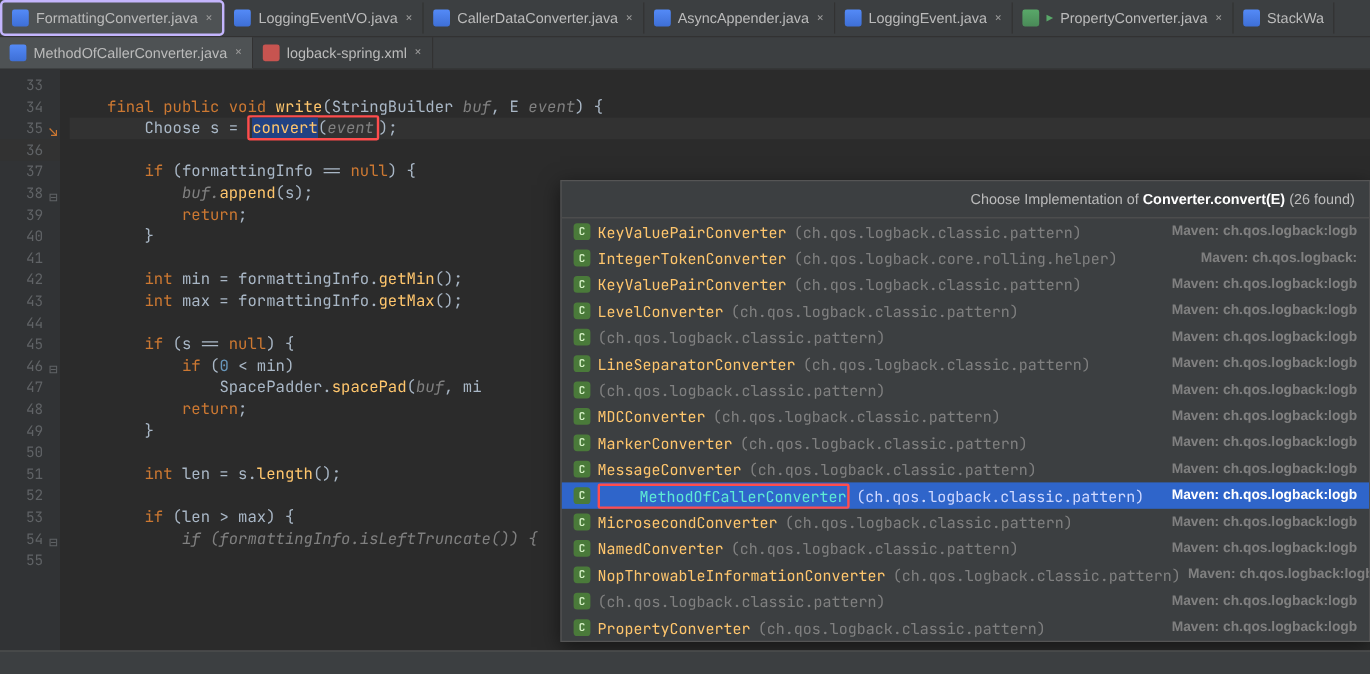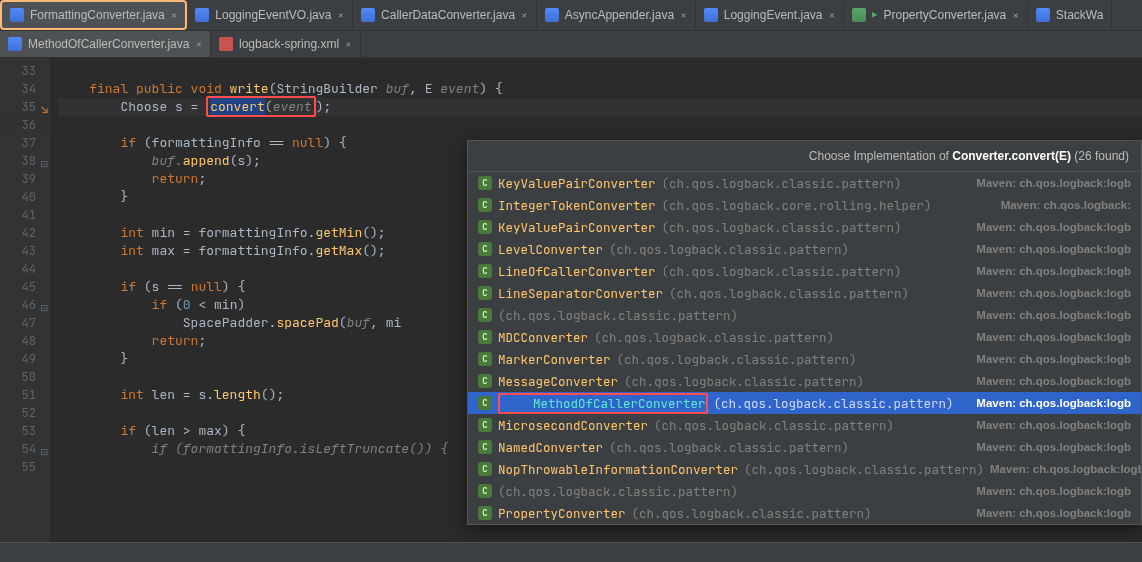--- a/index.html
+++ b/index.html
@@ -3,34 +3,34 @@
 <meta charset="utf-8">
 <style>
 * { margin:0; padding:0; box-sizing:border-box; }
 body { background:#2b2b2b; font-family:"JetBrains Mono","Consolas",monospace; font-size:13px; color:#a9b7c6; overflow:hidden; width:1142px; height:562px; }
 .tabs { background:#3c3f41; display:flex; flex-wrap:wrap; align-items:center; border-bottom:1px solid #323232; }
 .tab { display:flex; align-items:center; padding:6px 8px; gap:6px; cursor:pointer; border-right:1px solid #323232; white-space:nowrap; }
 .tab.active { background:#4e5254; }
 .tab-label { color:#bbbbbb; font-size:12px; font-family:"Segoe UI",sans-serif; }
 .tab-icon { width:14px; height:14px; display:flex; align-items:center; justify-content:center; }
 .close-x { color:#999; font-size:11px; }
-.highlight-box { border:2px solid #fdba74; border-radius:4px;text-align:center; }
+.highlight-box { border:2px solid #c4b5fd; border-radius:4px;text-align:center; }
 .editor { display:flex; height:calc(100% - 56px); position:relative; }
 .gutter { width:50px; background:#313335; text-align:right; color:#606366; padding-top:4px; }
 .gutter .ln { height:18px; line-height:18px; padding-right:14px; font-size:12px; position:relative; }
 .gutter .mark { position:absolute; right:2px; top:3px; width:10px; height:10px; }
 .code { flex:1; padding-top:4px; padding-left:8px; position:relative; }
 .code .line { height:18px; line-height:18px; white-space:pre; }
 .hl-line { background:#323232; }
 .kw { color:#cc7832; }
 .ann { color:#bbb529; font-style:italic; }
 .method { color:#ffc66d; }
 .num { color:#6897bb; }
 .dim { color:#808080; font-style:italic; }
-.popup { position:absolute; left:417px; top:82px; right:0; background:#3c3f41; border:1px solid #555; box-shadow:0 4px 16px rgba(0,0,0,.5); }
+.popup { position:absolute; left:417px; top:92px; right:0; background:#3c3f41; border:1px solid #555; box-shadow:0 4px 16px rgba(0,0,0,.5); }
 .popup-head { padding:8px 12px; color:#bbbbbb; font-size:12px; font-family:"Segoe UI",sans-serif; text-align:right; border-bottom:1px solid #515151; }
 .popup-head b { color:#fff; }
 .popup-body { max-height:370px; overflow:hidden; }
 .impl-row { display:flex; align-items:center; height:22px; padding:0 10px; gap:6px; font-size:12.5px; }
 .impl-row.sel { background:#2f65ca; color:#fff; }
 .impl-icon { width:14px; height:14px; border-radius:3px; background:#4a7a3a; display:flex; align-items:center; justify-content:center; color:#d4f0c4; font-size:9px; font-weight:bold; flex-shrink:0; }
 .impl-name { color:#ffc66d; }
 .impl-row.sel .impl-name { color:#5eead4;padding-left:33px; }
 .impl-pkg { color:#808080; }
 .impl-row.sel .impl-pkg { color:#cfd8ff; }
@@ -171,21 +171,20 @@
             <span class="impl-src">Maven: ch.qos.logback:logb</span>
           </div>
           <div class="impl-row">
             <span class="impl-icon">C</span>
             <span class="impl-name">LevelConverter</span>
             <span class="impl-pkg"> (ch.qos.logback.classic.pattern)</span>
             <span class="impl-src">Maven: ch.qos.logback:logb</span>
           </div>
           <div class="impl-row">
             <span class="impl-icon">C</span>
-            <span class="impl-name">LineOfCallerConverter</span>
             <span class="impl-pkg"> (ch.qos.logback.classic.pattern)</span>
             <span class="impl-src">Maven: ch.qos.logback:logb</span>
           </div>
           <div class="impl-row">
             <span class="impl-icon">C</span>
             <span class="impl-name">LineSeparatorConverter</span>
             <span class="impl-pkg"> (ch.qos.logback.classic.pattern)</span>
             <span class="impl-src">Maven: ch.qos.logback:logb</span>
           </div>
           <div class="impl-row">

